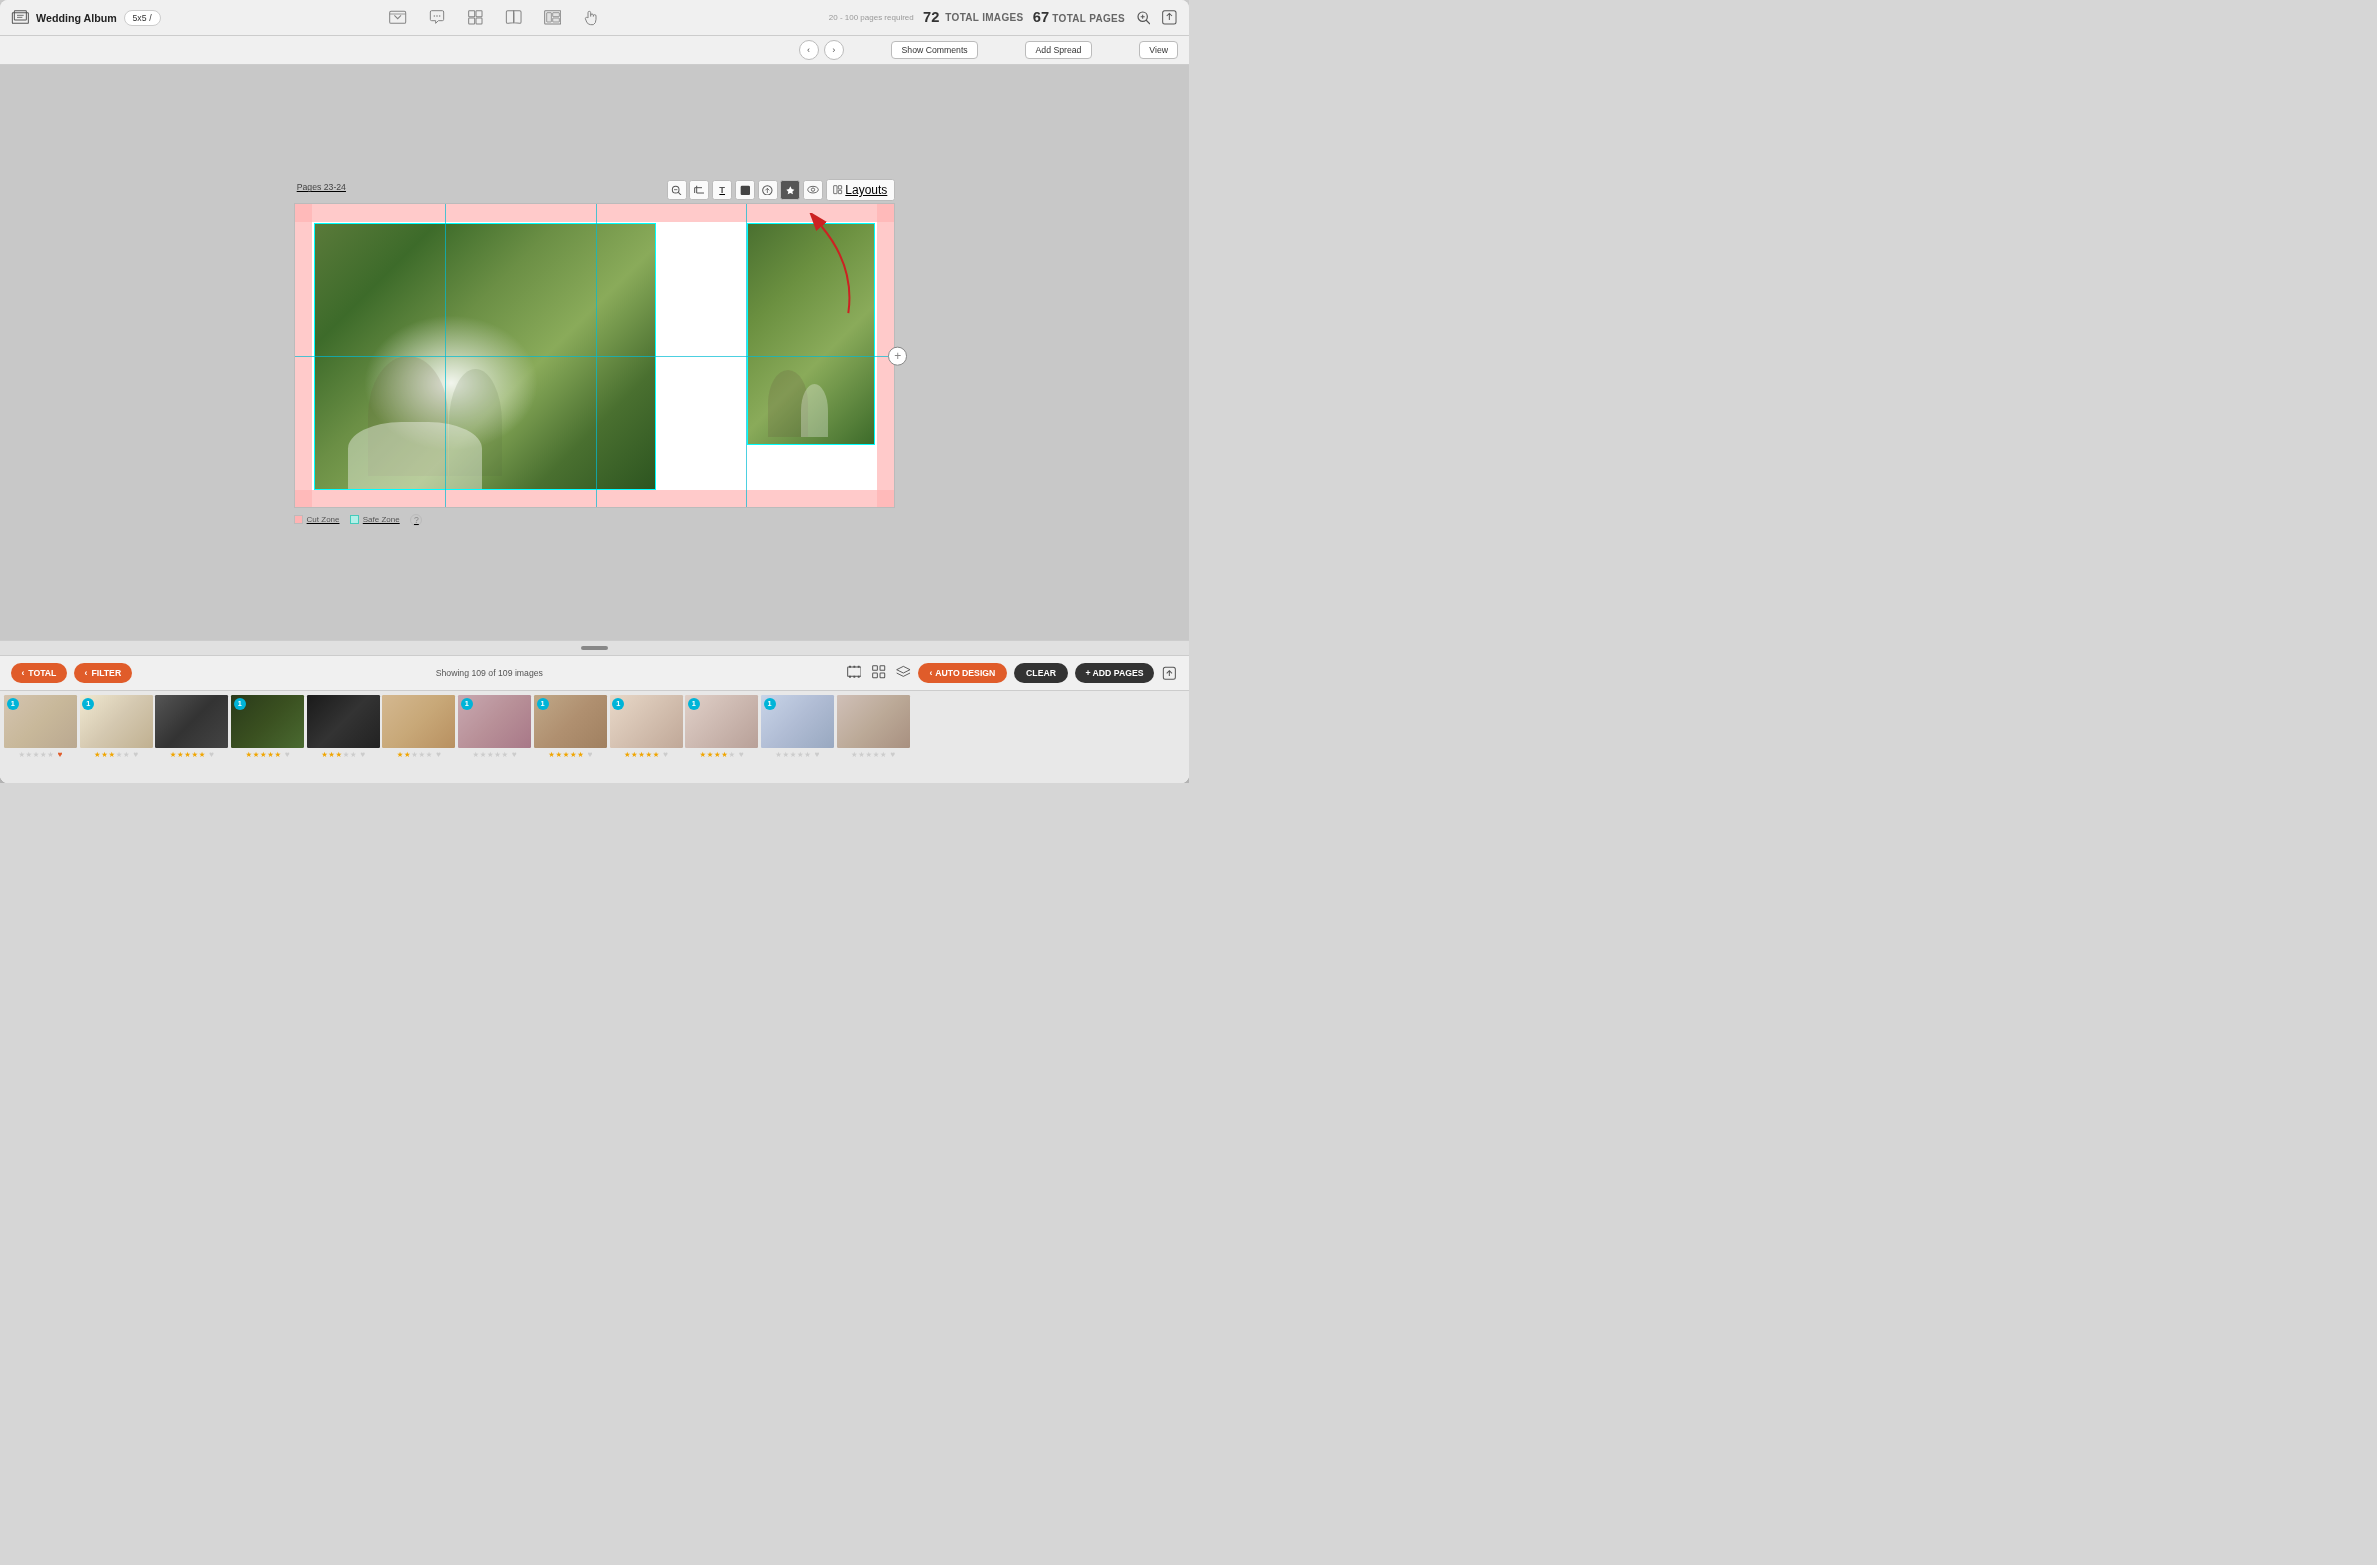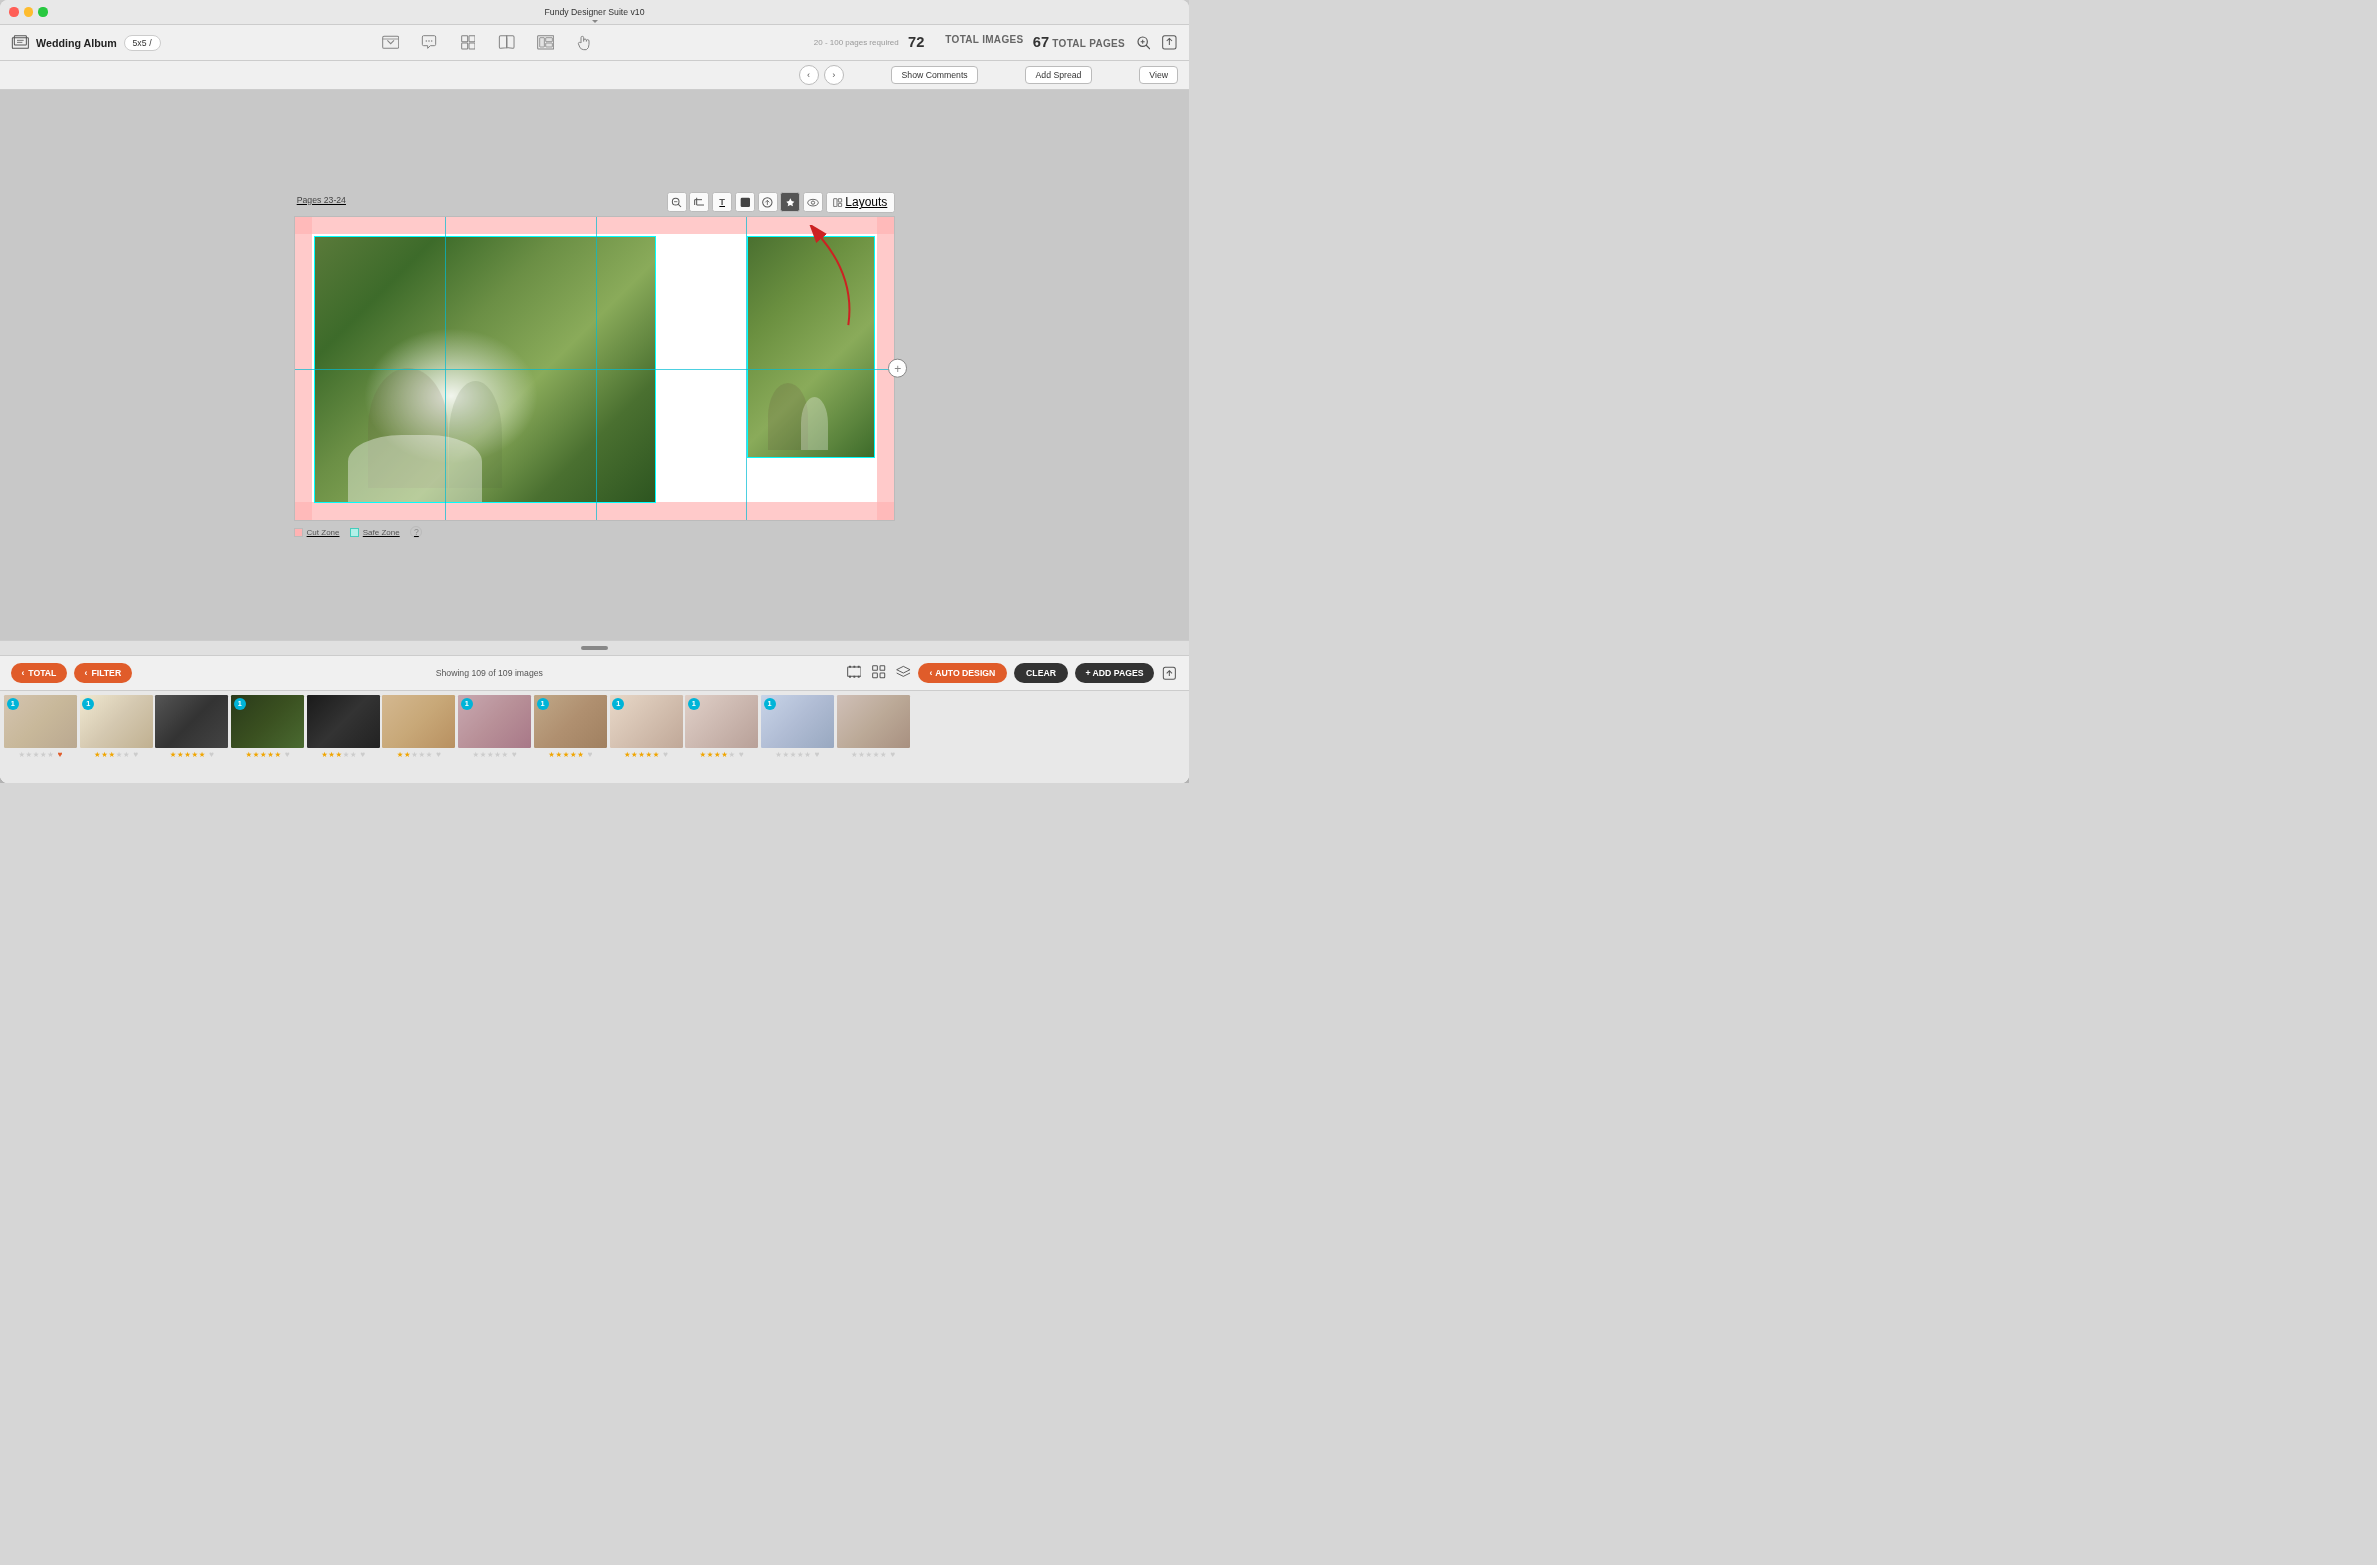--- a/index.html
+++ b/index.html
@@ -121,22 +121,22 @@
       display: flex;
       align-items: center;
       gap: 9.3px;
     }
     .pages-required {
       font-size: 8px;
       color: #999;
     }
     .total-images-block {
       display: flex;
-      align-items: flex-start;
-      gap: 21px;
+      align-items: center;
+      gap: 6px;
     }
     .total-num {
       font-size: 14.7px;
       font-weight: 700;
       color: #333;
     }
     .total-label {
       font-size: 10px;
       font-weight: 700;
       color: #666;
@@ -558,29 +558,20 @@
       align-items: center;
       justify-content: space-between;
       margin-bottom: 2.7px;
     }
   </style>
 </head>
 <body>
 
 <div class="window" data-interactable="false">
 
-  <div class="titlebar" data-interactable="false">
-    <div class="titlebar-traffic" data-interactable="false">
-      <div class="traffic-btn traffic-close" data-interactable="true"></div>
-      <div class="traffic-btn traffic-min" data-interactable="true"></div>
-      <div class="traffic-btn traffic-max" data-interactable="true"></div>
-    </div>
-    <span class="titlebar-title" data-interactable="false">Fundy Designer Suite v10</span>
-    <div class="titlebar-arrow" data-interactable="false"></div>
-  </div>
 
   <div class="toolbar" data-interactable="false">
     <div class="toolbar-left" data-interactable="false">
 
       <div class="album-icon" data-interactable="false">
         <svg width="18.7" height="14.7" viewBox="0 0 28 22" fill="none">
           <rect x="2" y="4" width="24" height="16" rx="1" stroke="#555" stroke-width="1.5" fill="none"></rect>
           <rect x="5" y="1" width="18" height="14" rx="1" stroke="#555" stroke-width="1.5" fill="none"></rect>
           <line x1="9" y1="8" x2="19" y2="8" stroke="#555" stroke-width="1.2"></line>
           <line x1="9" y1="11" x2="17" y2="11" stroke="#555" stroke-width="1.2"></line>

